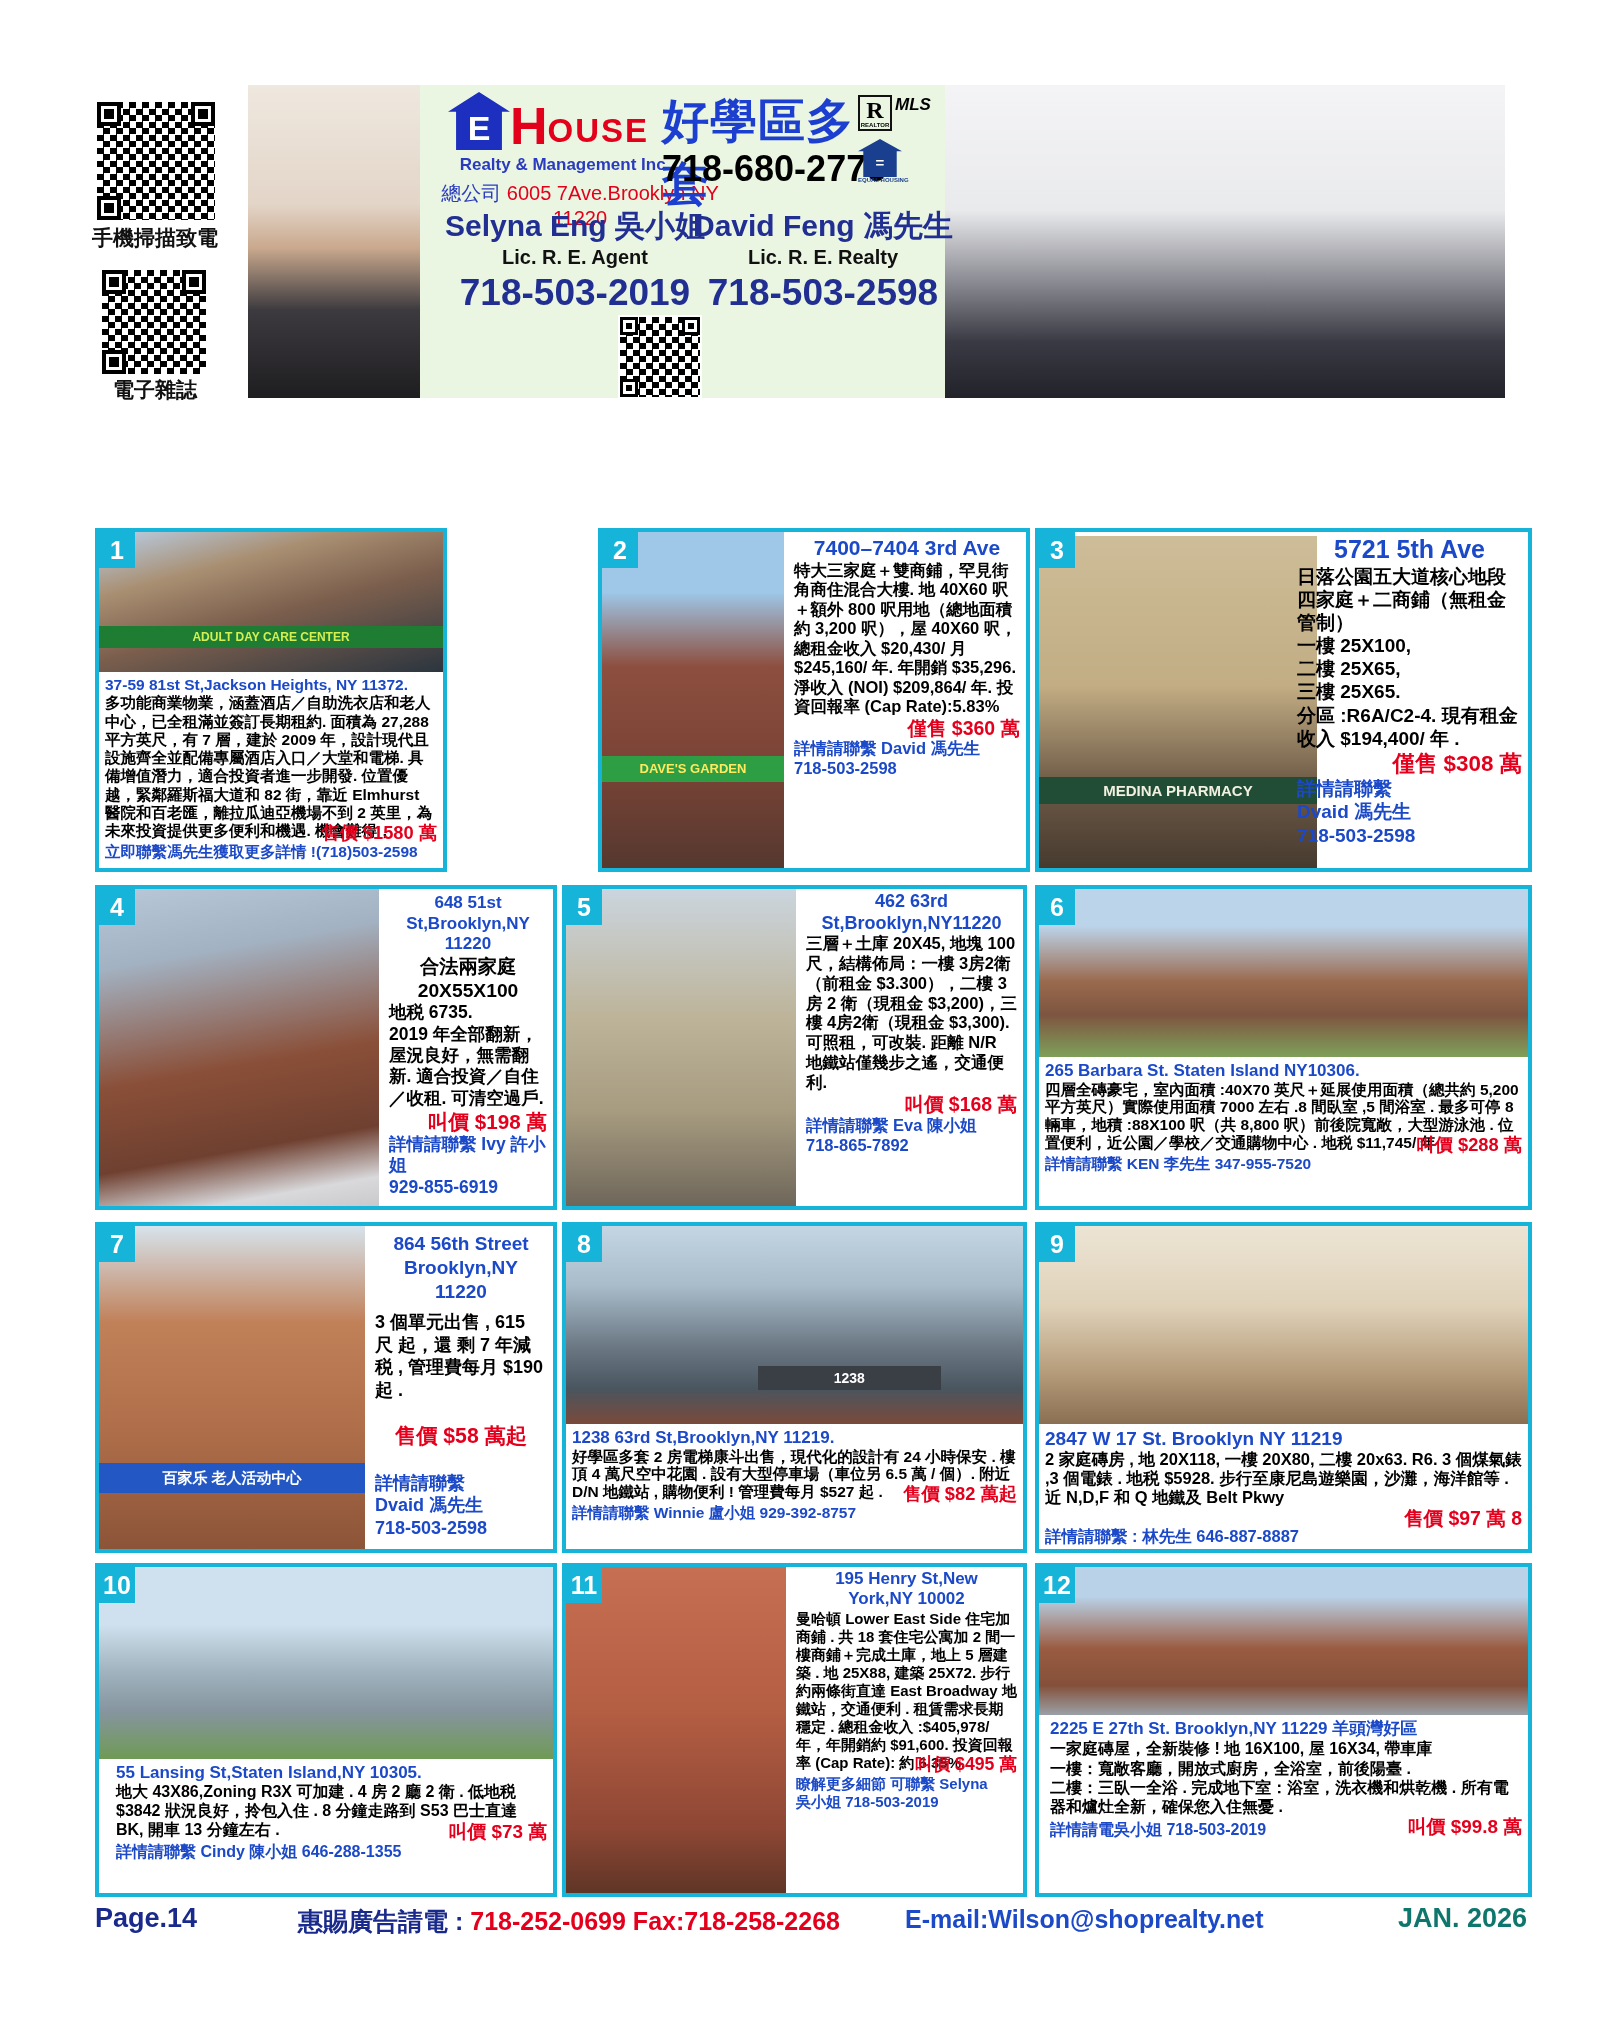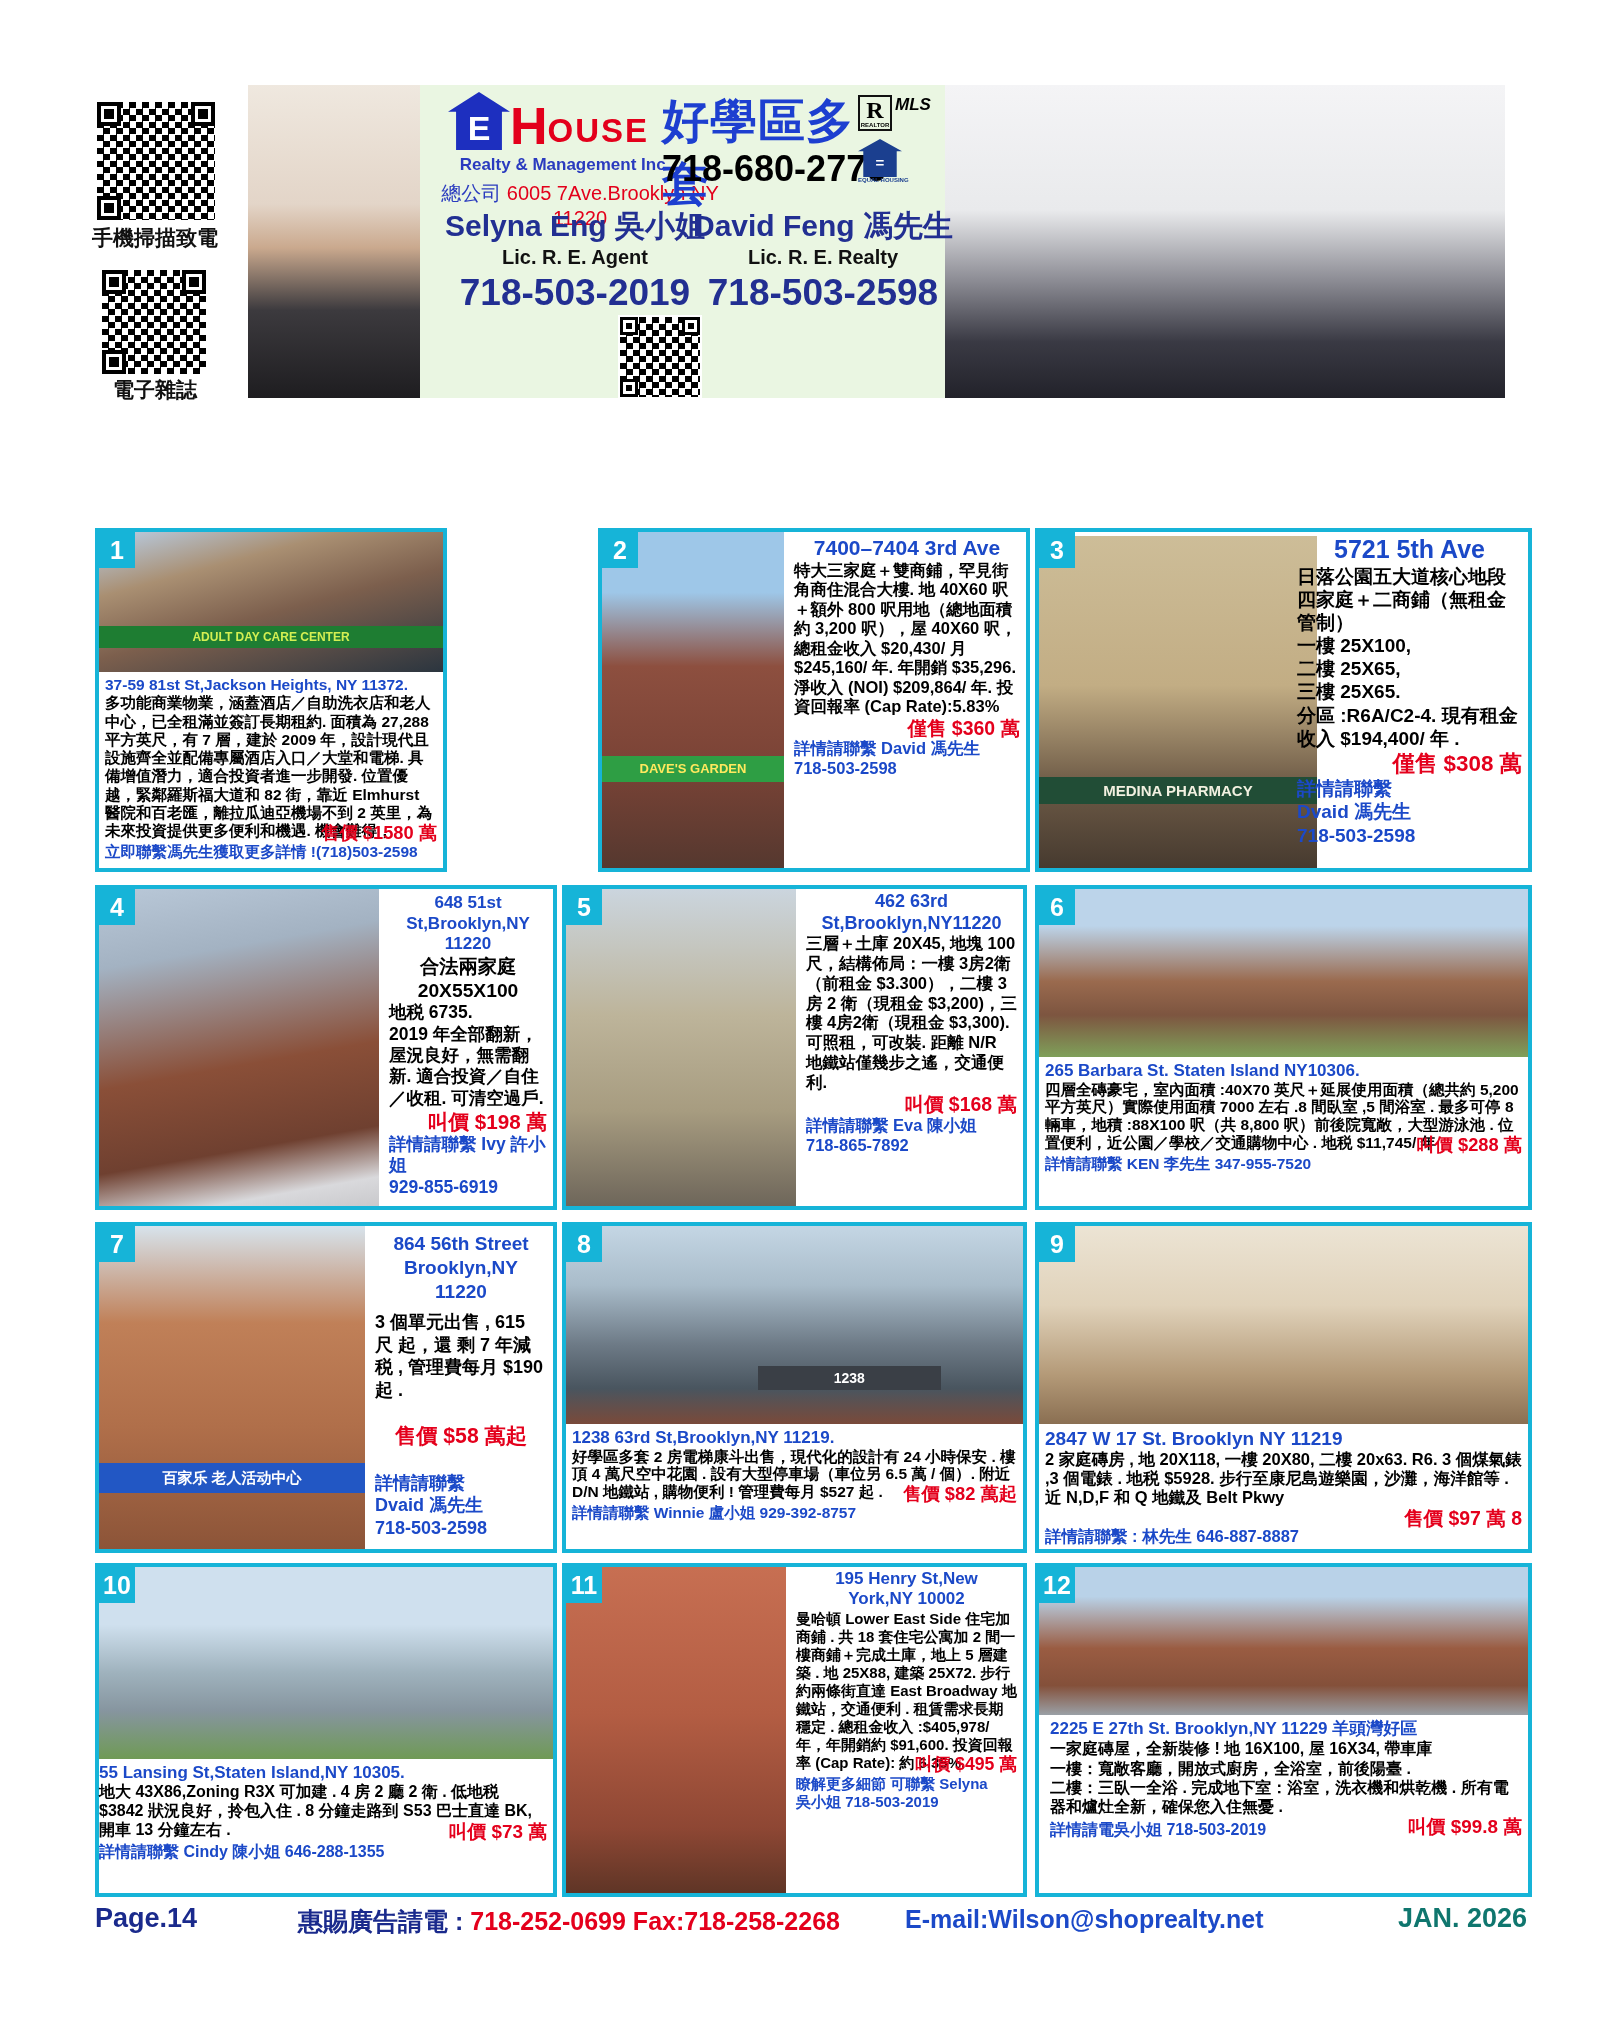--- a/index.html
+++ b/index.html
@@ -264,21 +264,21 @@
       <div class="title" style="font-size:19px">2847 W 17 St. Brooklyn NY 11219</div>
       <div class="body">2 家庭磚房 , 地 20X118, 一樓 20X80, 二樓 20x63. R6. 3 個煤氣錶 ,3 個電錶 . 地税 $5928. 步行至康尼島遊樂園，沙灘，海洋館等 . 近 N,D,F 和 Q 地鐵及 Belt Pkwy</div>
       <div class="price">售價 $97 萬 8</div>
       <div class="contact" style="margin-top:-2px">詳情請聯繫 : 林先生 646-887-8887</div>
     </div>
   </div>
 
   <div class="cell" style="left:95px;top:1563px;width:462px;height:334px">
     <div class="photo g10" style="left:0;top:0;right:0;height:192px"></div>
     <div class="badge">10</div>
-    <div class="txt" style="left:0;right:6px;top:196px;font-size:16px;line-height:1.18">
+    <div class="txt" style="left:17px;right:6px;top:196px;font-size:16px;line-height:1.18">
       <div class="title" style="font-size:17px">55 Lansing St,Staten Island,NY 10305.</div>
       <div class="body">地大 43X86,Zoning R3X 可加建 . 4 房 2 廳 2 衛 . 低地税 $3842 狀況良好，拎包入住 . 8 分鐘走路到 S53 巴士直達 BK, 開車 13 分鐘左右 .</div>
       <div class="price" style="margin-top:-19px">叫價 $73 萬</div>
       <div class="contact">詳情請聯繫 Cindy 陳小姐 646-288-1355</div>
     </div>
   </div>
 
   <div class="cell" style="left:562px;top:1563px;width:465px;height:334px">
     <div class="photo g11" style="left:0;top:0;bottom:0;width:220px"></div>
     <div class="badge">11</div>

